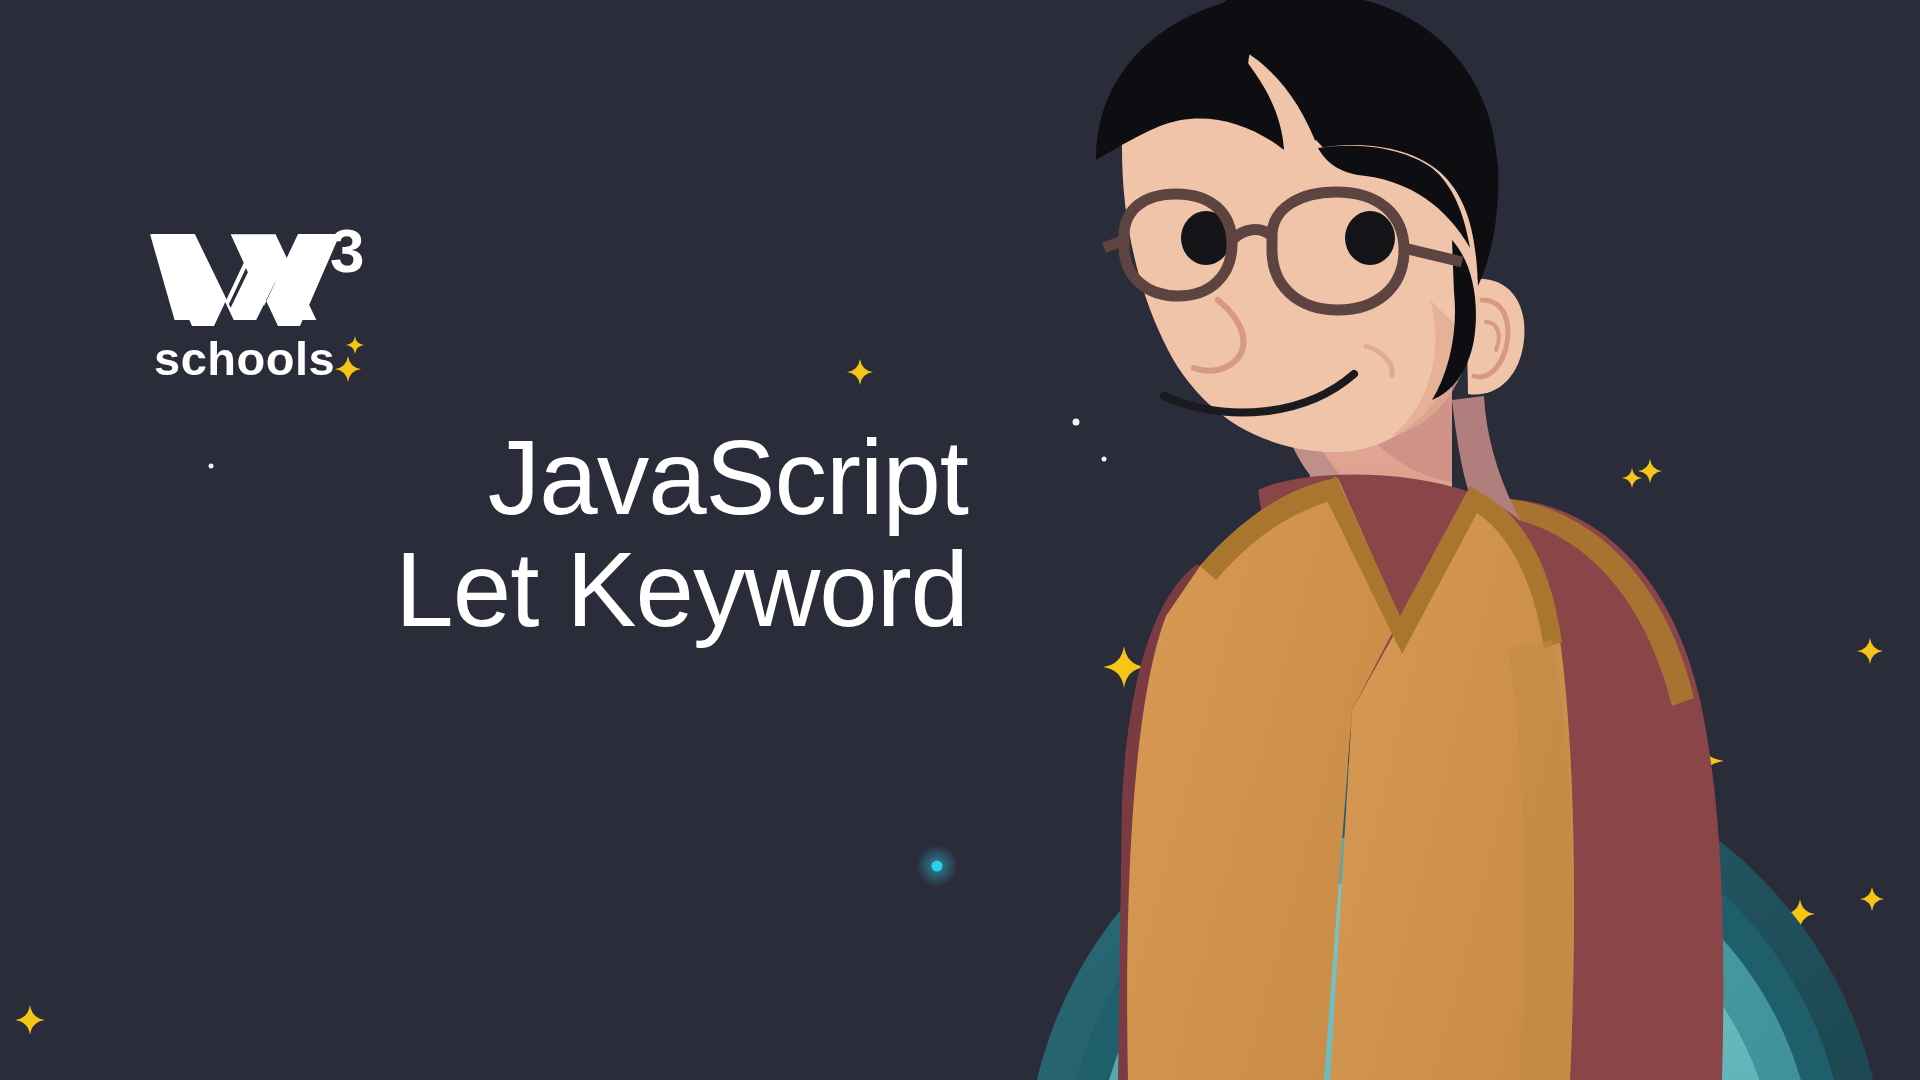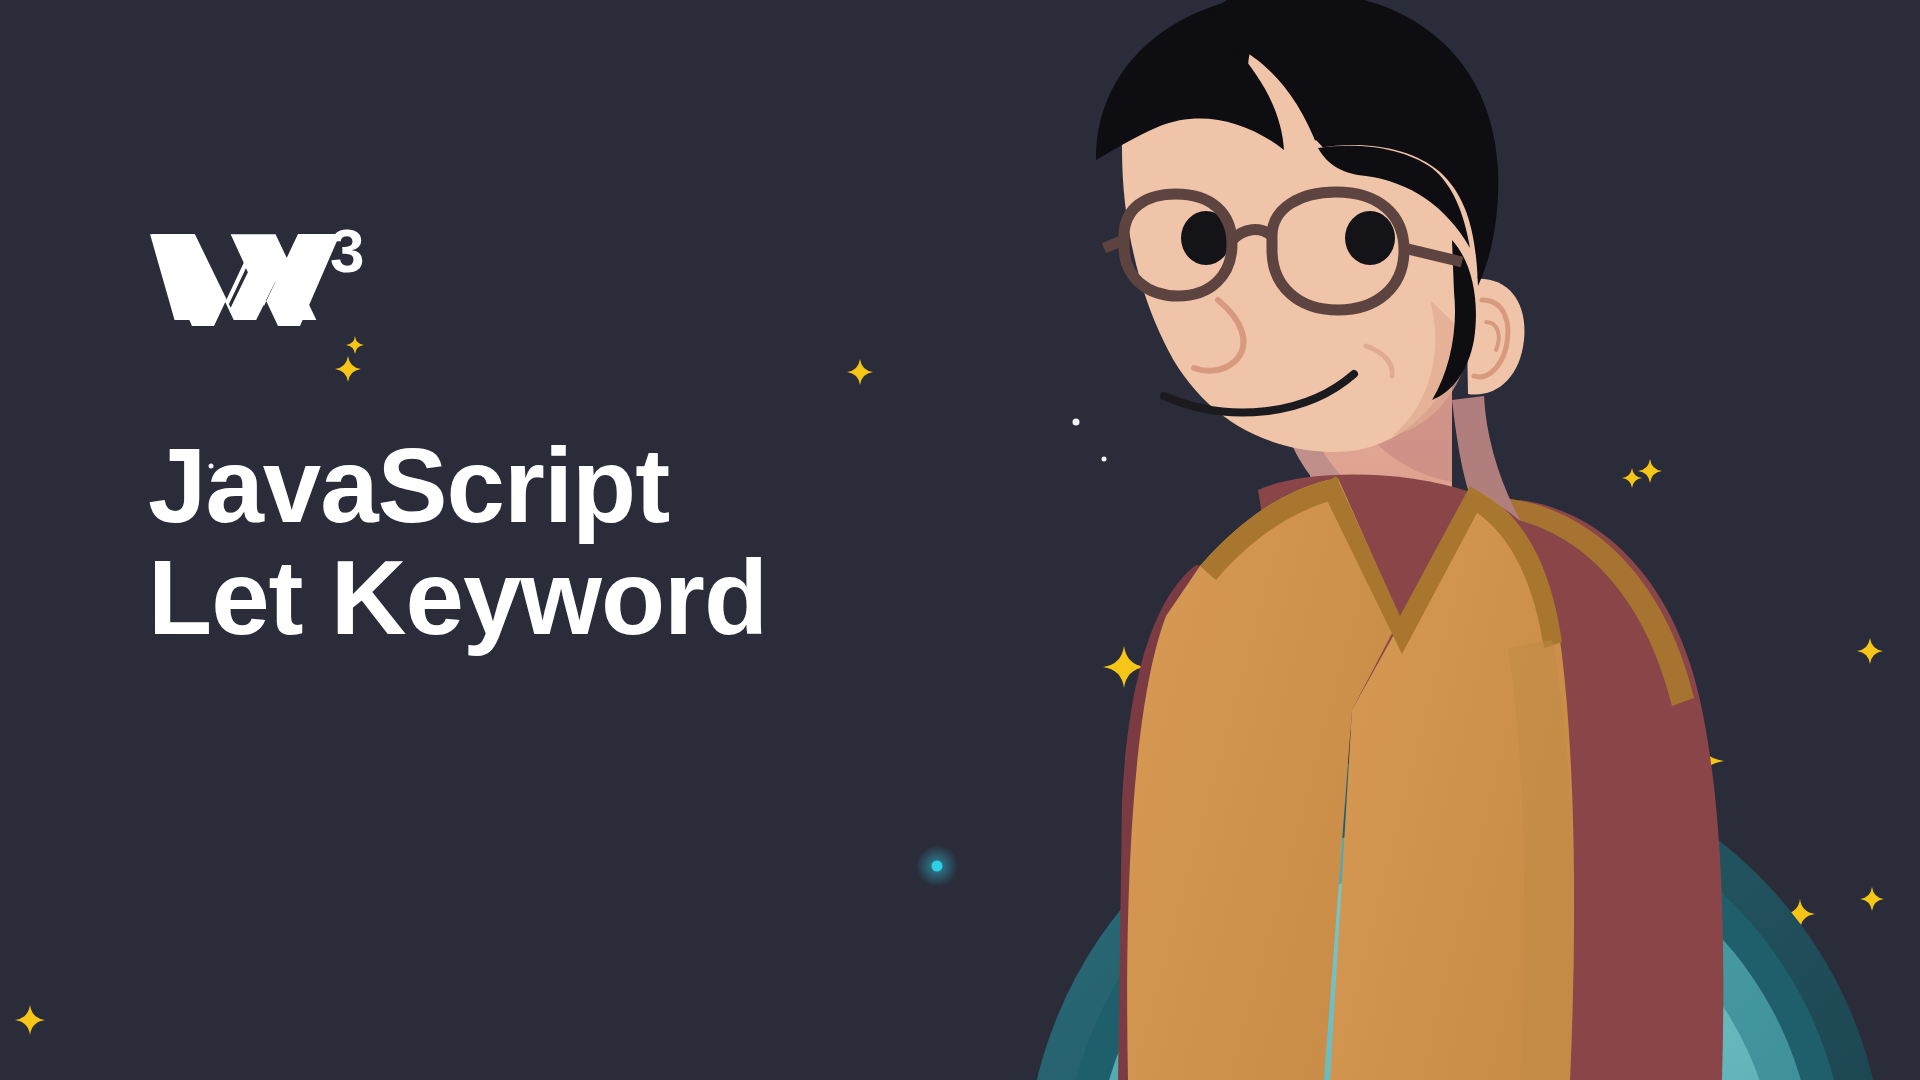--- a/index.html
+++ b/index.html
@@ -60,27 +60,28 @@
     letter-spacing: 0.5px;
     line-height: 1;
   }
   #logo-sparkle {
     position: absolute;
     left: 196px;
     top: 112px;
   }
 
   #headline {
-    margin-top: 28px;
+    margin-top: 20px;
     font-size: 105px;
-    font-weight: 700;
+    font-weight: 400;
     color: #ffffff;
     line-height: 1.07;
     letter-spacing: -1px;
     white-space: pre-line;
+    text-align: right;
   }
 
   #subhead {
     margin-top: 54px;
     font-size: 41px;
     font-weight: 400;
     color: #ffffff;
     line-height: 1.28;
     white-space: pre-line;
   }
@@ -236,20 +237,21 @@
     <div id="logo-wrap">
       <svg id="logo-mark" width="230" height="112" viewBox="0 0 230 112" xmlns="http://www.w3.org/2000/svg">
         <path d="M4 16 L48 16 L83 88 L100 53 L83 16 L127 16 L167 100 L145 100 L127 62 L108 100 L86 100 L68 62 L50 100 L28 100 Z" fill="#ffffff" transform="translate(-2,-4) scale(1.02)"></path>
         <path d="M2 14 L46 14 L74 74 L92 38 L74 14 L118 14 L146 74 L164 110 L142 110 L124 72 L106 110 L84 110 L66 72 L48 110 L26 110 Z" fill="#ffffff" opacity="0"></path>
         <g fill="#ffffff">
           <path d="M6 14 L50 14 L86 90 L104 52 L122 90 L158 14 L202 14 L160 110 L138 110 L104 40 L70 110 L48 110 Z" opacity="0"></path>
         </g>
         <path d="M4 12 L46 12 L80 84 L98 46 L116 84 L150 12 L192 12 L152 104 L130 104 L98 36 L66 104 L44 104 Z" fill="#ffffff"></path>
         <text x="182" y="50" font-family="Liberation Sans, sans-serif" font-size="62" font-weight="600" fill="#ffffff">3</text>
       </svg>
+      <div id="logo-word">schools</div>
       <svg id="logo-sparkle" width="22" height="22" viewBox="-11 -11 22 22" xmlns="http://www.w3.org/2000/svg">
         <path d="M0 -9 Q0.9 -0.9 9 0 Q0.9 0.9 0 9 Q-0.9 0.9 -9 0 Q-0.9 -0.9 0 -9 Z" fill="#f5c518"></path>
       </svg>
     </div>
 
     <h1 id="headline">JavaScript
 Let Keyword</h1>
 
   </div>
 

